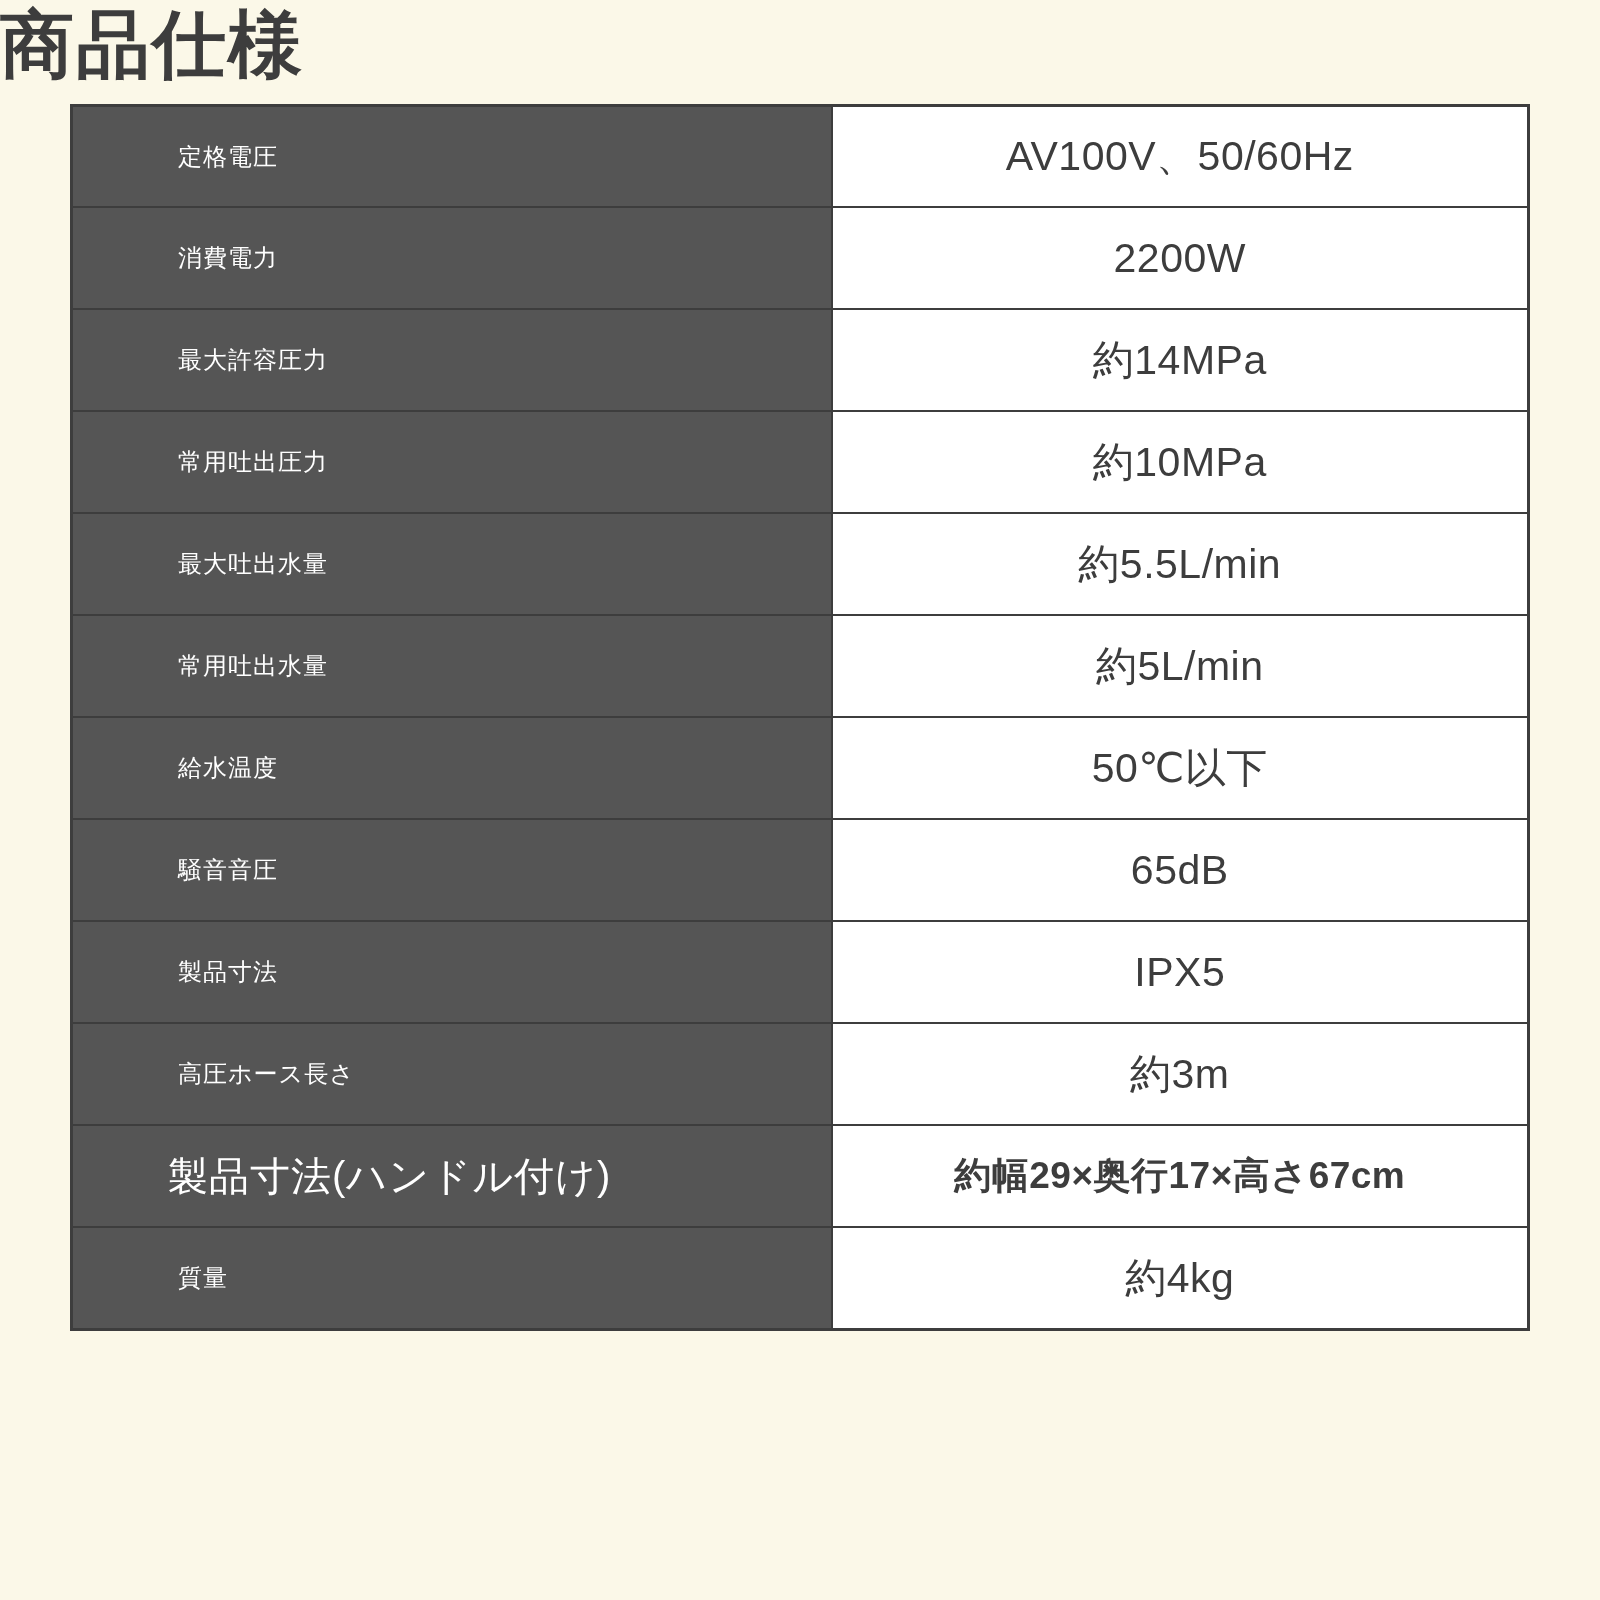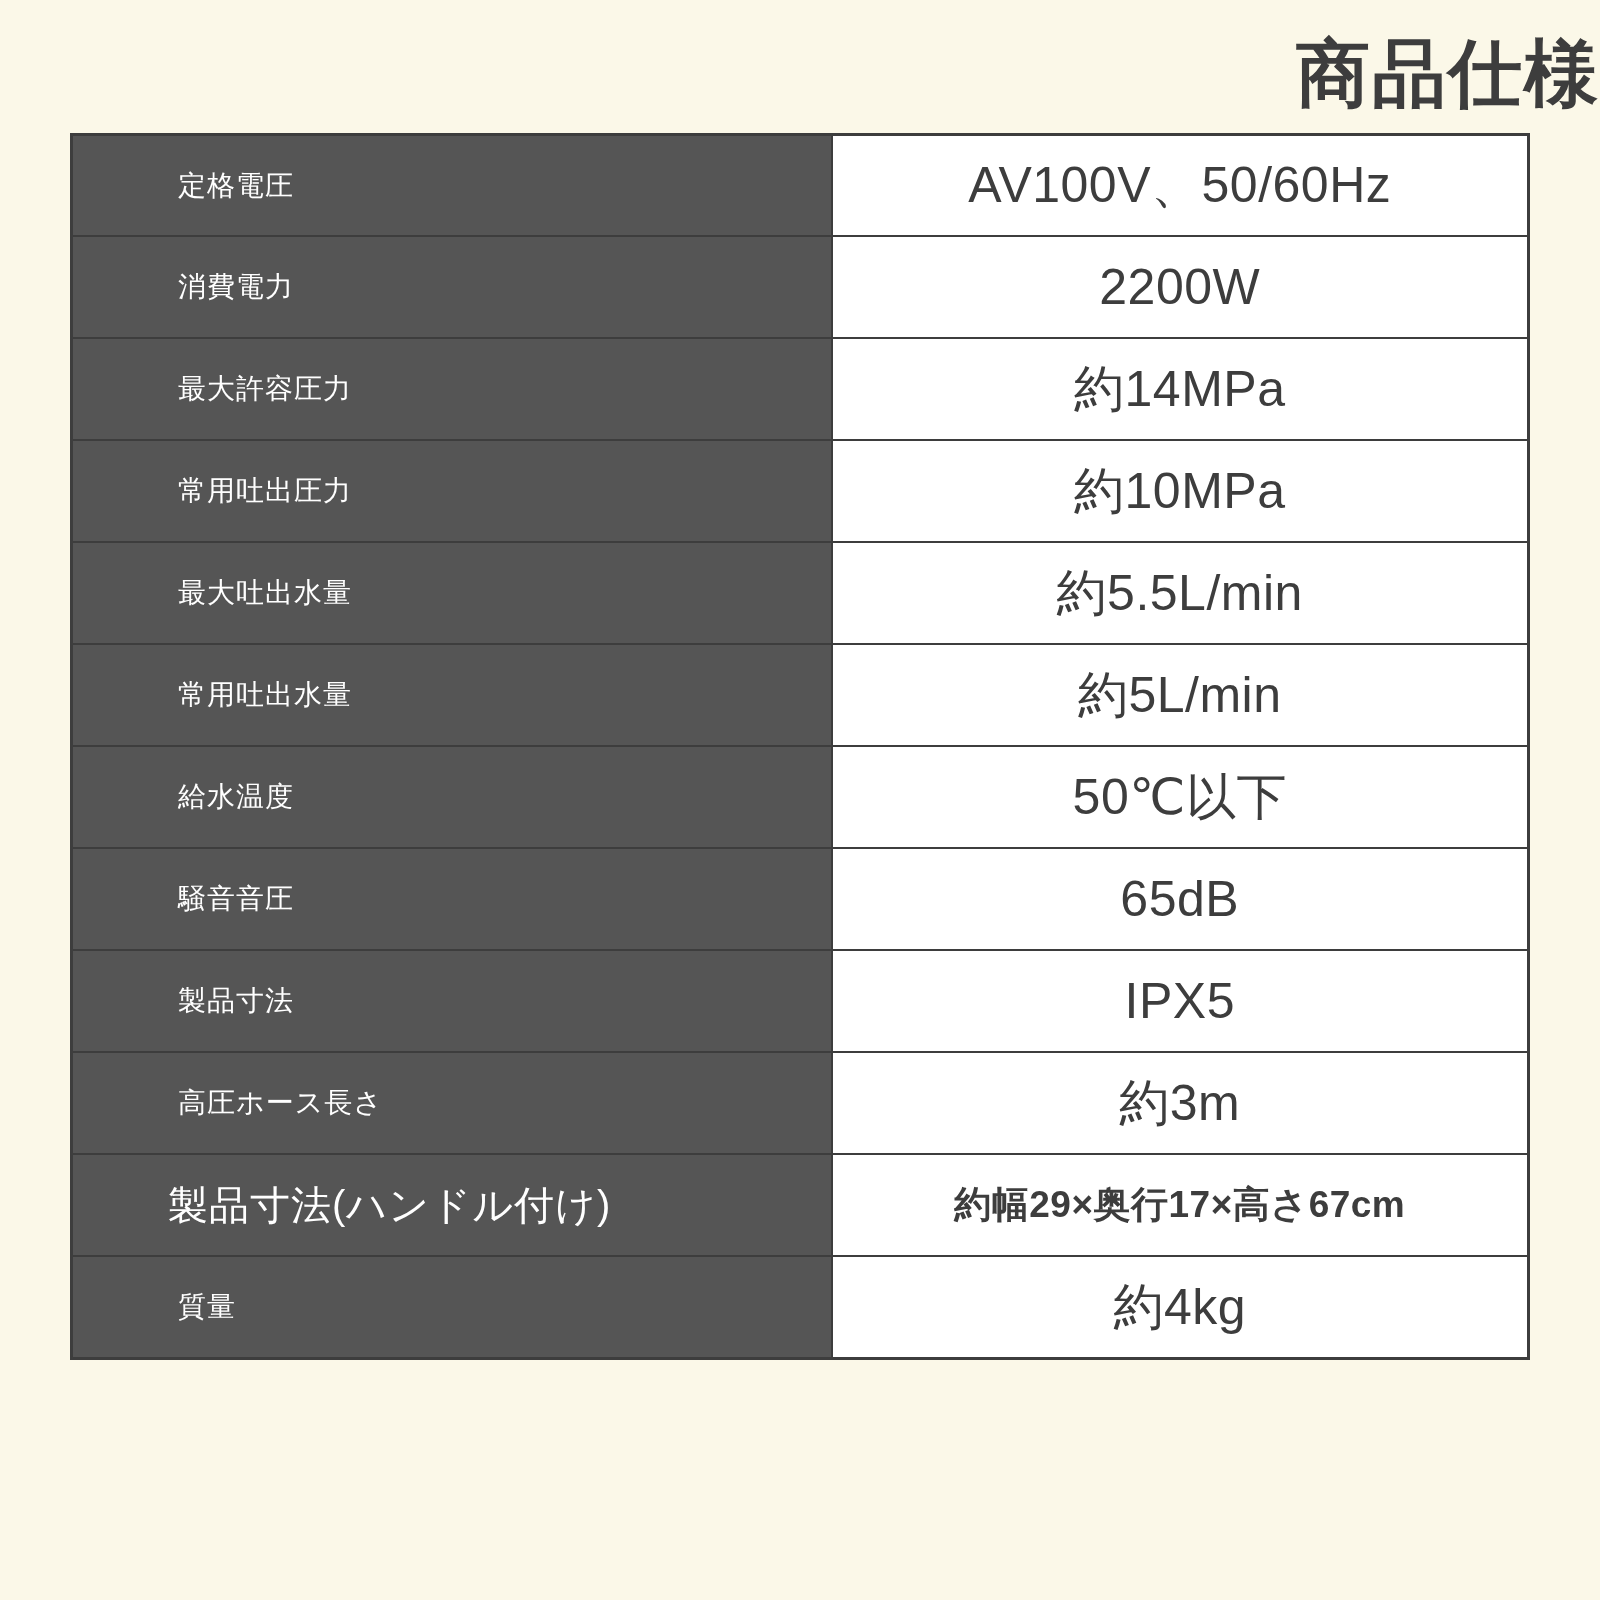--- a/index.html
+++ b/index.html
@@ -14,56 +14,56 @@
     color: #3b3b3b;
     overflow: hidden;
   }
   .page {
     width: 1600px;
     height: 1600px;
     box-sizing: border-box;
     position: relative;
   }
   .page-title {
-    text-align: right;
+    text-align: left;
     font-size: 74px;
     font-weight: bold;
     letter-spacing: 2px;
     color: #3d3d3d;
-    padding-top: 30px;
+    padding-top: 1px;
     padding-bottom: 14px;
     line-height: 1.2;
   }
   .spec-table {
     border-collapse: collapse;
     table-layout: fixed;
     width: 1460px;
     margin: 0 auto;
     border: 3px solid #3d3d3d;
   }
   .spec-table td {
     border: 2px solid #3d3d3d;
     height: 102px;
     vertical-align: middle;
     box-sizing: border-box;
   }
   .spec-label {
     width: 760px;
     background: #555555;
     color: #ffffff;
-    font-size: 28px;
+    font-size: 24px;
     padding-left: 105px;
     padding-right: 10px;
     letter-spacing: 1px;
     white-space: nowrap;
   }
   .spec-value {
     background: #ffffff;
     color: #3d3d3d;
-    font-size: 50px;
+    font-size: 41px;
     text-align: center;
     letter-spacing: 0.5px;
     white-space: nowrap;
   }
   .spec-label.long {
     font-size: 40px;
     padding-left: 95px;
   }
   .spec-value.long {
     font-size: 37px;

